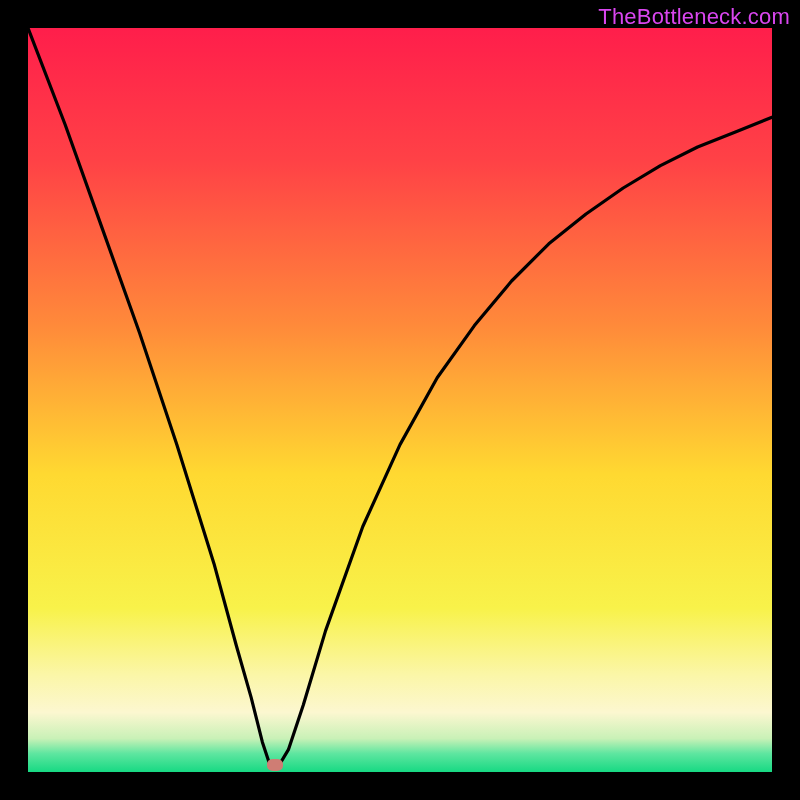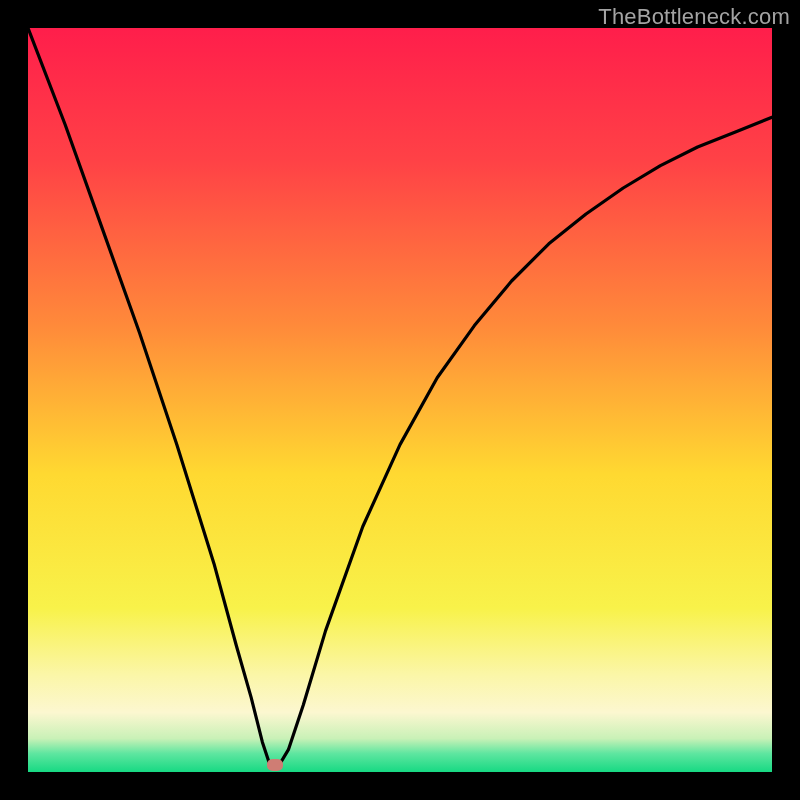--- a/index.html
+++ b/index.html
@@ -1,21 +1,21 @@
 <!DOCTYPE html>
 <html><head>
 <meta charset="utf-8">
 <style>
   html,body{margin:0;padding:0;width:800px;height:800px;overflow:hidden;background:#000;font-family:Arial,Helvetica,sans-serif}
   .frame{position:absolute;inset:0;background:#000}
   .plot{position:absolute;left:28px;top:28px;width:744px;height:744px;overflow:hidden}
   .gradient{position:absolute;inset:0;}
   svg.curve{position:absolute;inset:0}
   .marker{position:absolute;width:16px;height:12px;border-radius:6px/5px;background:#cf7d74;transform:translate(-50%,-50%)}
-  .watermark{position:absolute;top:4px;right:10px;color:#a3a3a3;font-size:22px;font-weight:400;letter-spacing:.2px}
+  .watermark{position:absolute;top:4px;right:10px;color:#d946ef;font-size:22px;font-weight:400;letter-spacing:.2px}
 </style>
 </head>
 <body>
 
 <div class="frame">
   <div class="plot">
     <div class="gradient">
       <svg width="744" height="744" viewBox="0 0 744 744" preserveAspectRatio="none">
         <defs>
           <linearGradient id="bg" x1="0" y1="0" x2="0" y2="1">

